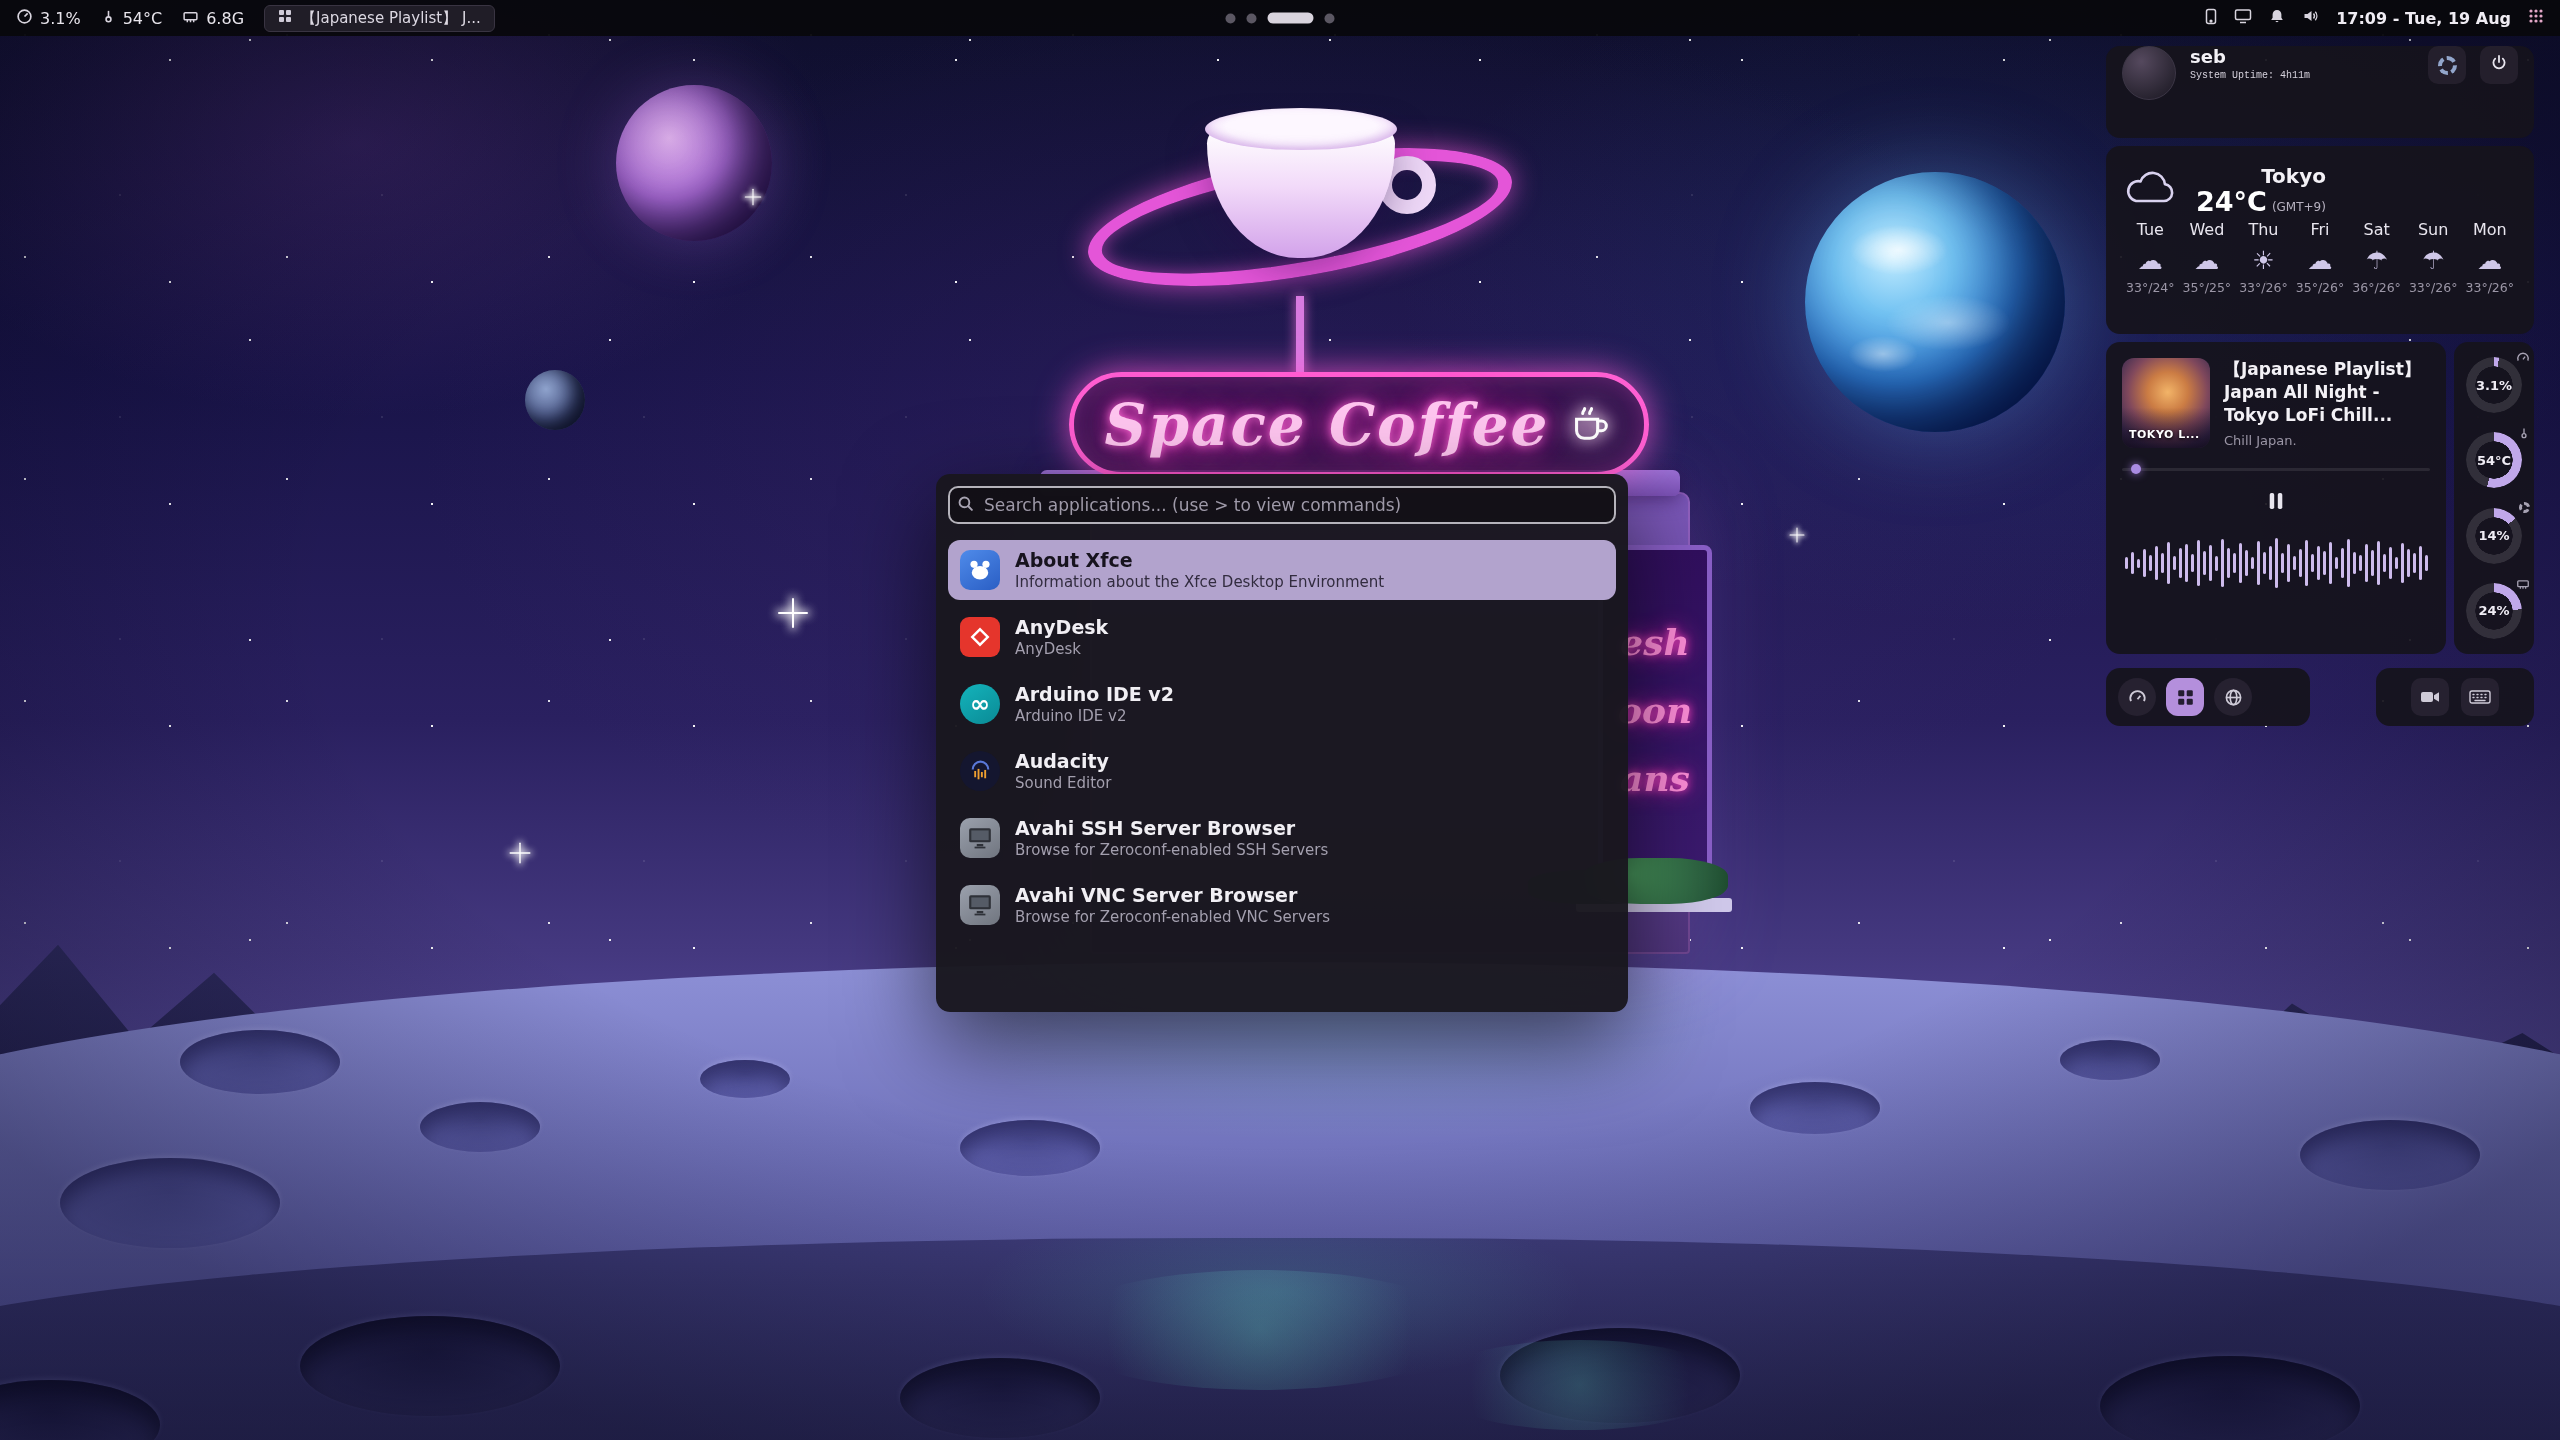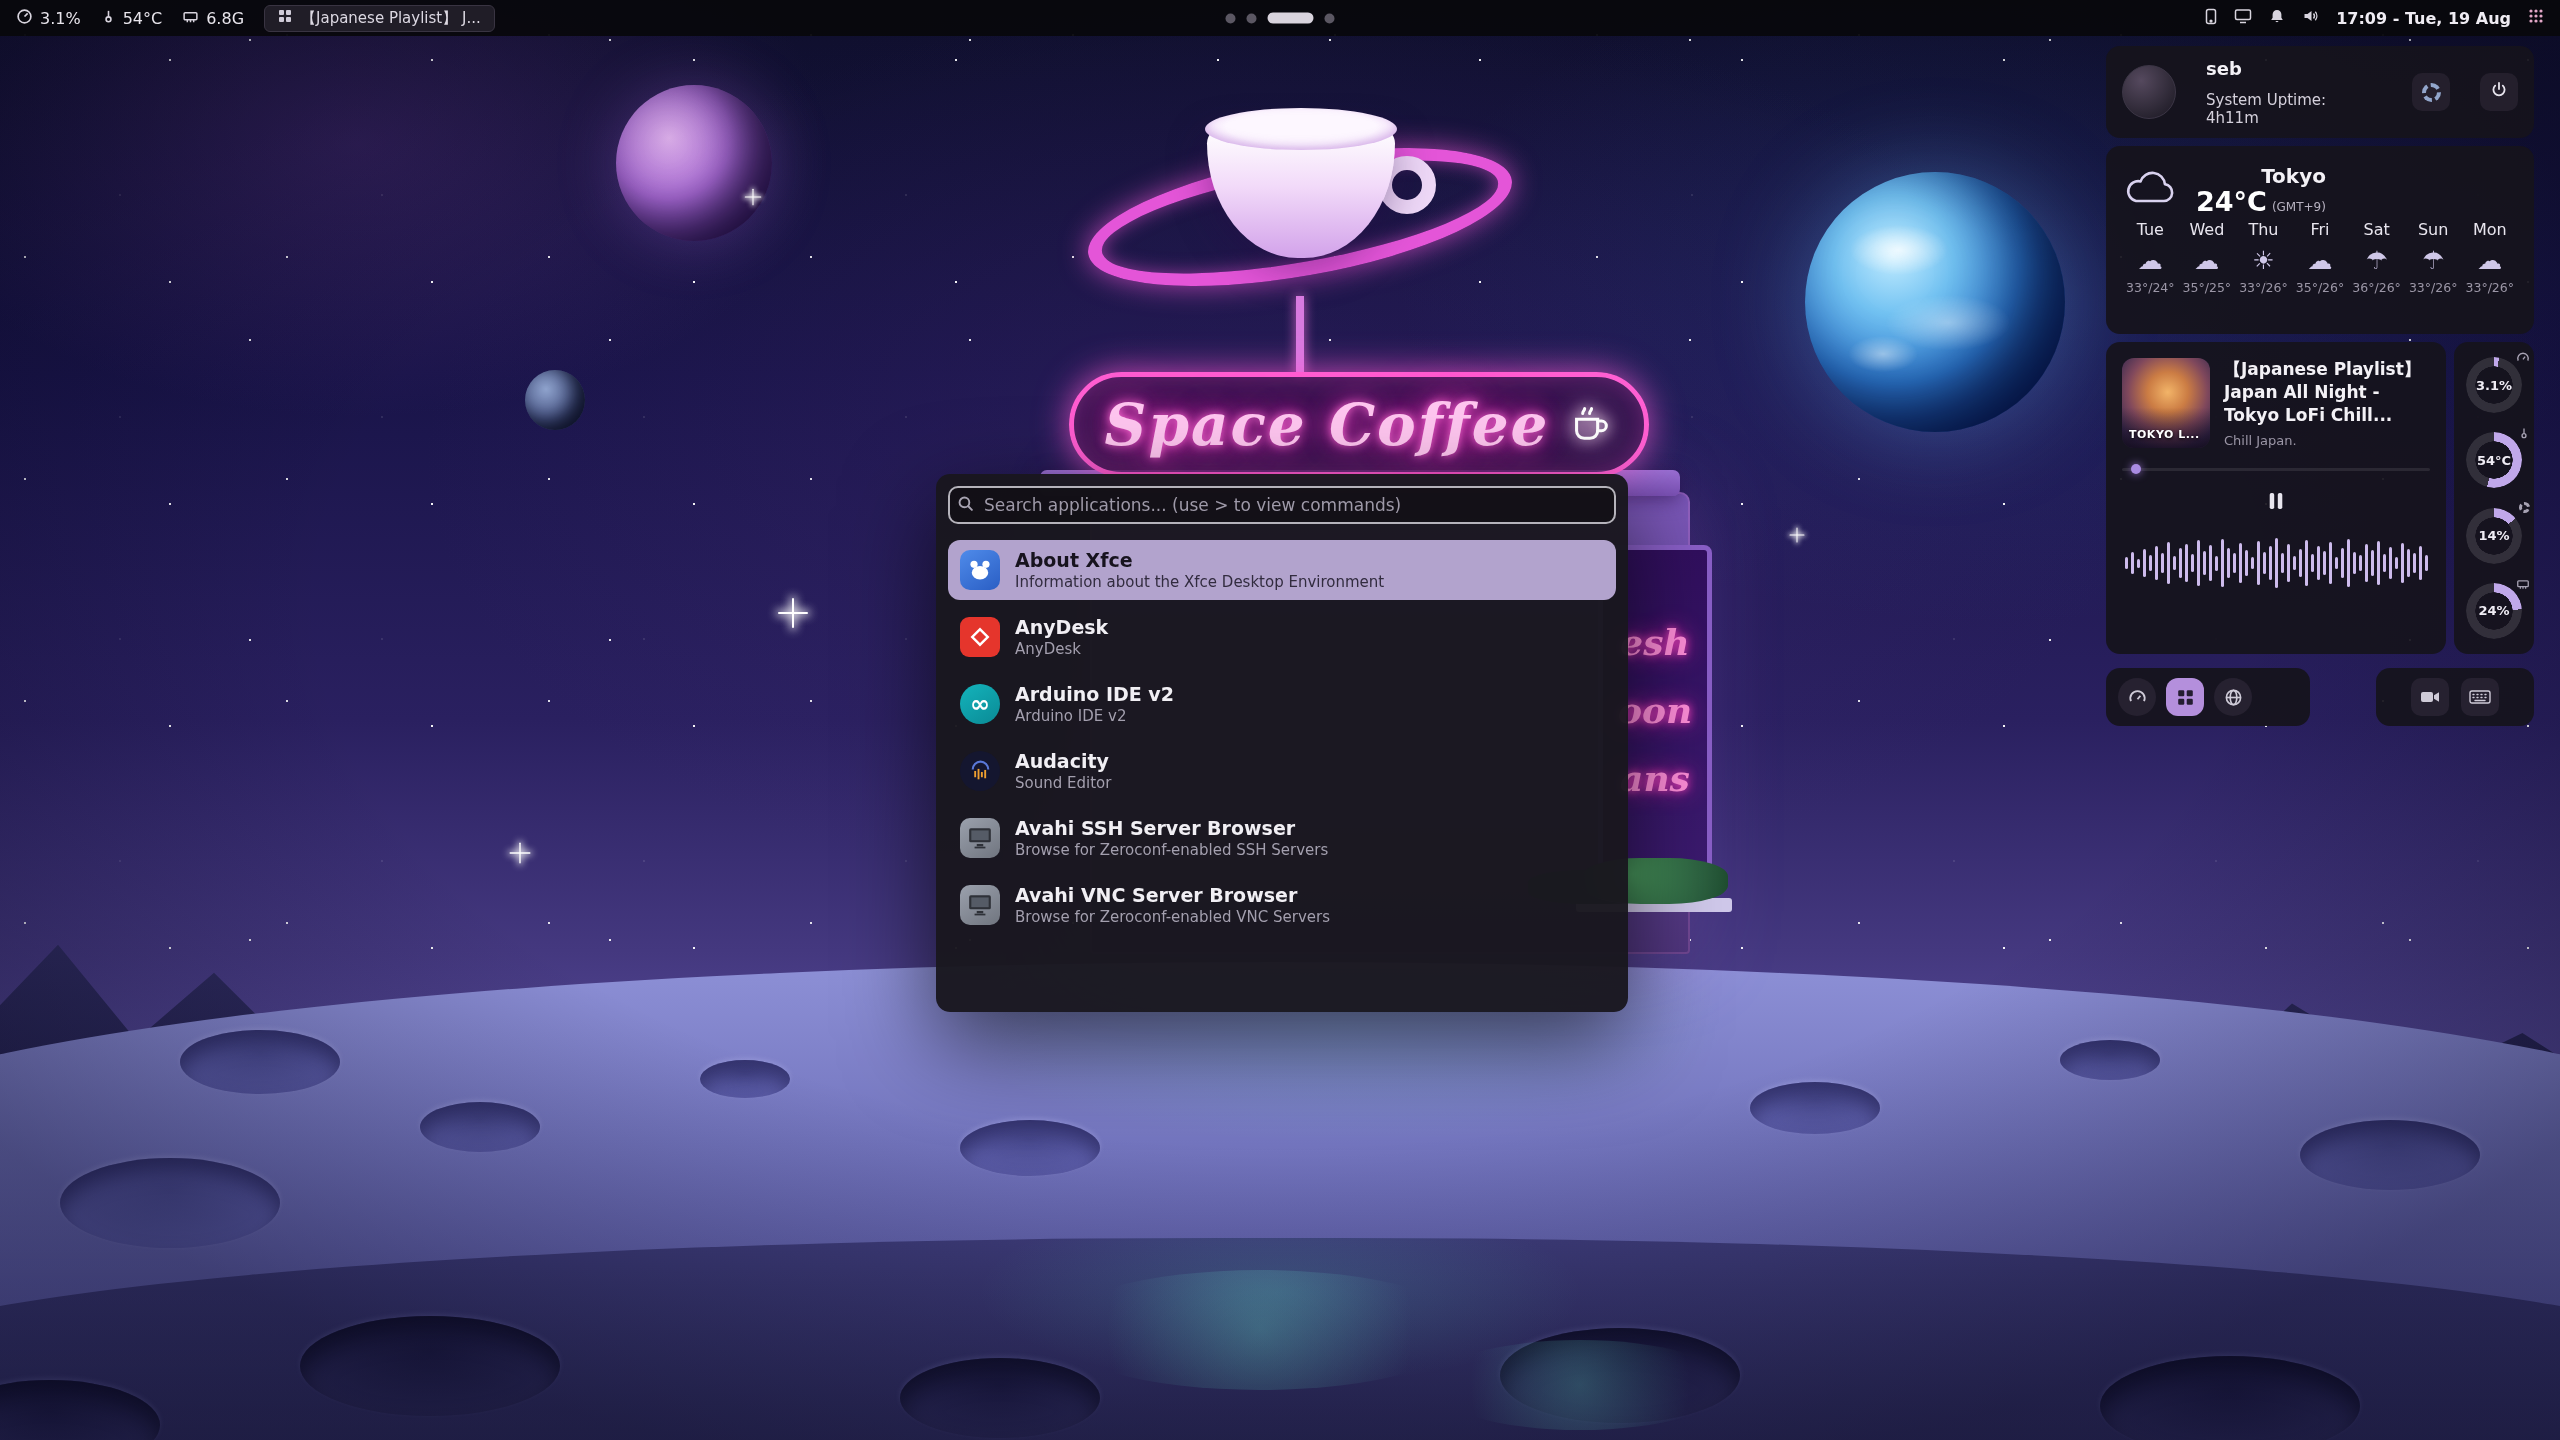--- a/index.html
+++ b/index.html
@@ -163,26 +163,26 @@
   .ic-android { background:radial-gradient(circle at 35% 30%, #57e89d, #2fae66); border-radius:50%; }
   .ic-anydesk { background:#e5352c; border-radius:9px; }
   .ic-arduino { background:linear-gradient(145deg,#14b4bc,#0a8a95); border-radius:50%;
                 color:#fff; font-size:24px; font-weight:bold; }
   .ic-audacity{ background:#14162f; border-radius:50%; }
   .ic-avahi   { background:linear-gradient(145deg,#9ba1ad,#70757f); }
 
   
   .panel { position:absolute; left:2106px; top:46px; width:428px; height:690px; z-index:55; color:#e9e6ef; }
   .card { position:absolute; background:rgba(22,19,28,.93); border-radius:14px; }
-  .user-card { top:0; left:0; width:428px; height:92px; display:flex; align-items:center;
-    gap:30px; padding:0 16px; }
+  .user-card { top:0; left:0; width:428px; height:92px; display:flex; 
+    gap:14px; padding:0 16px; }
   .avatar { width:54px; height:54px; border-radius:50%; flex:none; border:1px solid #3c3646;
     background:radial-gradient(circle at 35% 28%, #55495e, #2b2633 68%, #191621 100%); }
   .u-name { font-size:18px; font-weight:bold; color:#f3f1f6; }
-  .u-uptime { font-size:15px; color:#d5d1dc; margin-top:12px; }
+  .u-uptime { font-size:10px; color:#d5d1dc; margin-top:3px;font-family:Liberation Mono, monospace; }
   .icon-btn { width:38px; height:38px; border-radius:10px; background:#241f2c;
     display:flex; align-items:center; justify-content:center; cursor:pointer; }
   .gear-glyph { width:19px; height:19px; border:4px dashed #92a6cb; border-radius:50%; }
 
   .weather-card { top:100px; left:0; width:428px; height:188px; padding:18px 16px 10px; }
   .w-head { display:flex; align-items:center; gap:16px; }
   .w-city { font-size:20px; font-weight:bold; color:#f3f1f6;text-align:right; }
   .w-temp { font-size:27px; font-weight:bold; color:#ffffff; line-height:1.05; }
   .w-tz { font-size:12px; font-weight:normal; color:#b7b2c1; margin-left:5px; }
   .w-row { display:flex; margin-top:4px; }

